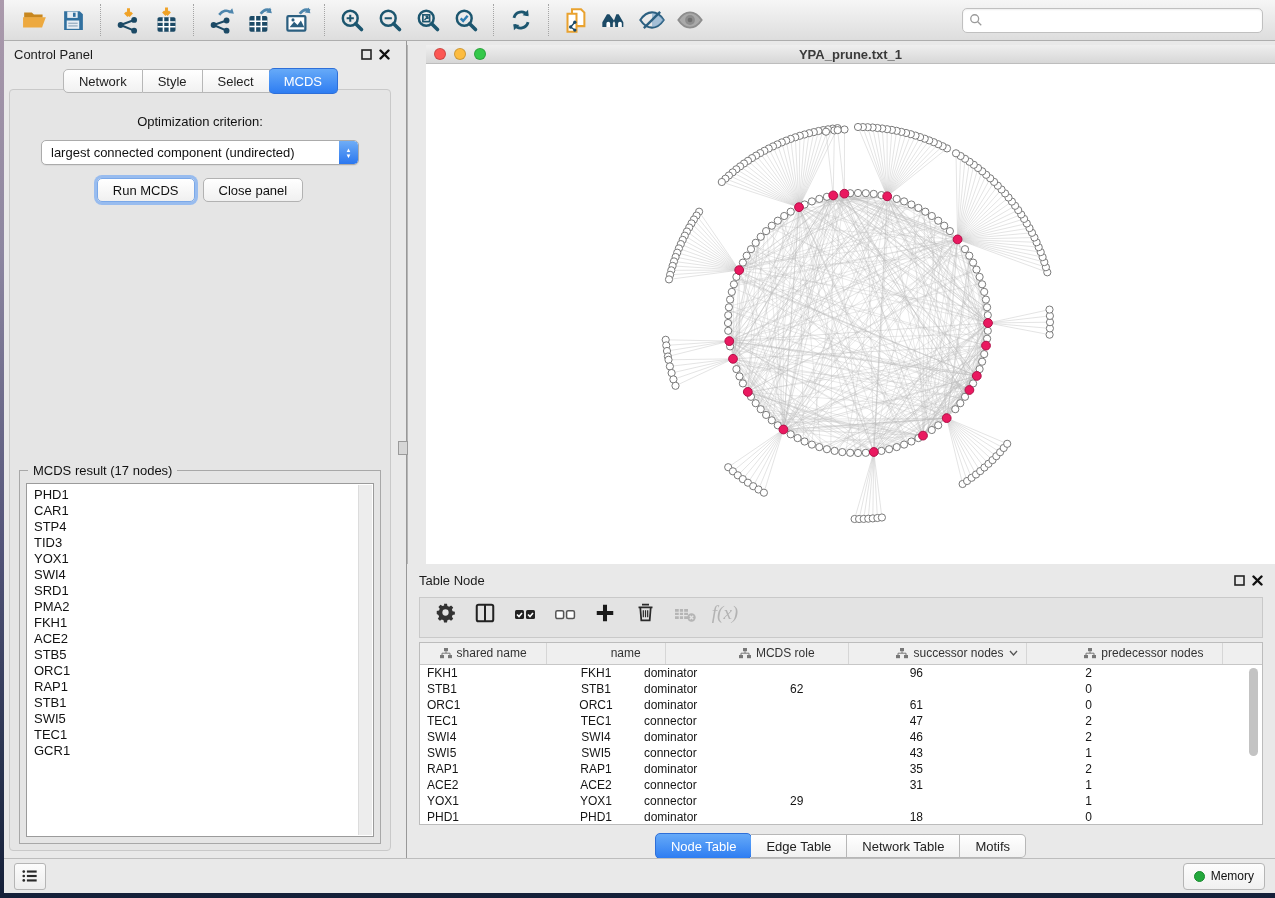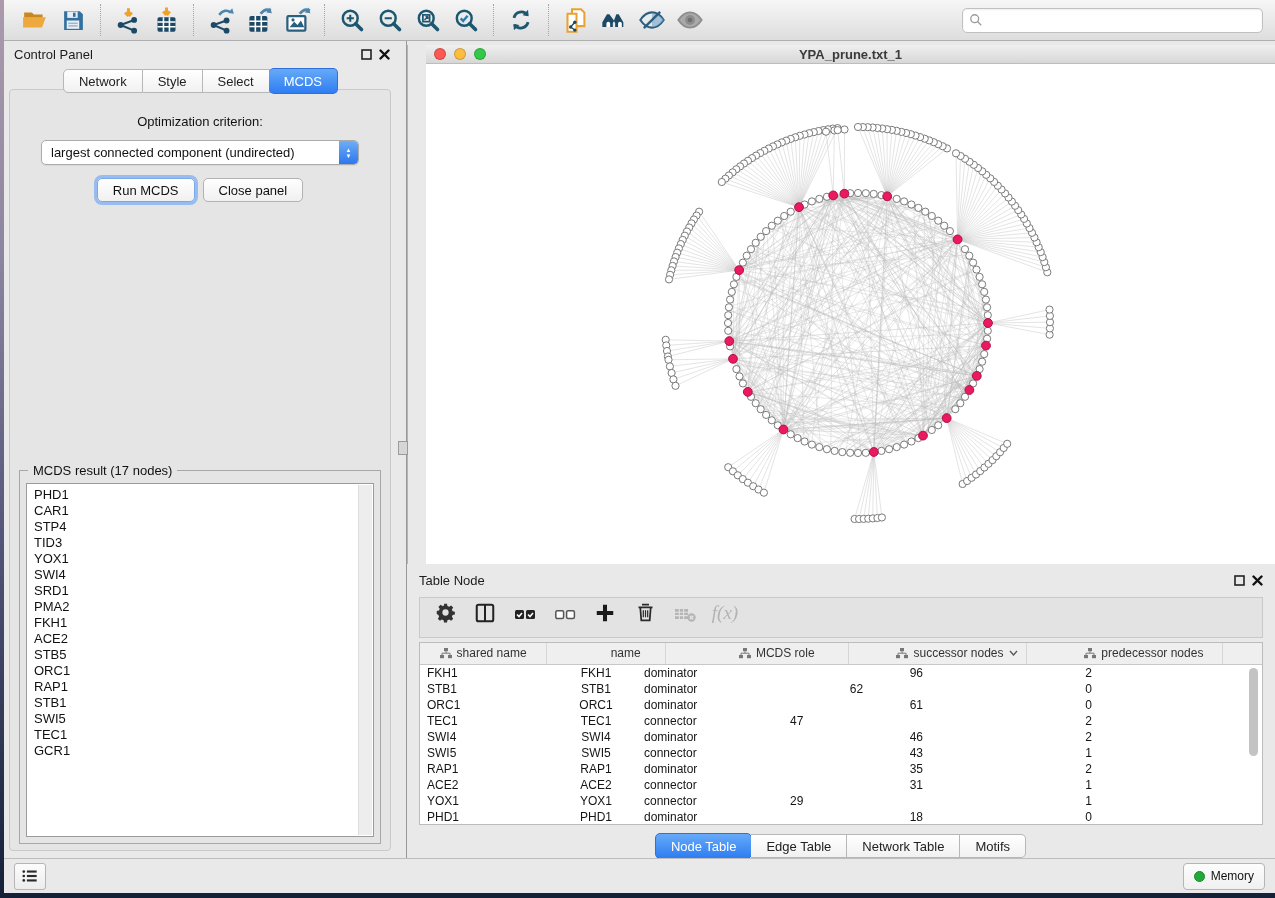--- a/index.html
+++ b/index.html
@@ -1212,35 +1212,35 @@
                 <div class="td" style="width:134px;box-sizing:border-box;padding-left:7px;text-align:left">FKH1</div>
                 <div class="td" style="width:84px;box-sizing:border-box;text-align:center">FKH1</div>
                 <div class="td" style="width:152px;box-sizing:border-box;padding-left:6px;text-align:left">dominator</div>
                 <div class="td" style="width:146px;box-sizing:border-box;padding-right:13px;text-align:right">96</div>
                 <div class="td" style="width:166px;box-sizing:border-box;padding-right:10px;text-align:right">2</div>
               </div>
               <div class="tr">
                 <div class="td" style="width:134px;box-sizing:border-box;padding-left:7px;text-align:left">STB1</div>
                 <div class="td" style="width:84px;box-sizing:border-box;text-align:center">STB1</div>
                 <div class="td" style="width:152px;box-sizing:border-box;padding-left:6px;text-align:left">dominator</div>
-                <div class="td" style="width:146px;box-sizing:border-box;padding-right:13px;text-align:center">62</div>
+                <div class="td" style="width:146px;box-sizing:border-box;padding-right:13px;text-align:left">62</div>
                 <div class="td" style="width:166px;box-sizing:border-box;padding-right:10px;text-align:right">0</div>
               </div>
               <div class="tr">
                 <div class="td" style="width:134px;box-sizing:border-box;padding-left:7px;text-align:left">ORC1</div>
                 <div class="td" style="width:84px;box-sizing:border-box;text-align:center">ORC1</div>
                 <div class="td" style="width:152px;box-sizing:border-box;padding-left:6px;text-align:left">dominator</div>
                 <div class="td" style="width:146px;box-sizing:border-box;padding-right:13px;text-align:right">61</div>
                 <div class="td" style="width:166px;box-sizing:border-box;padding-right:10px;text-align:right">0</div>
               </div>
               <div class="tr">
                 <div class="td" style="width:134px;box-sizing:border-box;padding-left:7px;text-align:left">TEC1</div>
                 <div class="td" style="width:84px;box-sizing:border-box;text-align:center">TEC1</div>
                 <div class="td" style="width:152px;box-sizing:border-box;padding-left:6px;text-align:left">connector</div>
-                <div class="td" style="width:146px;box-sizing:border-box;padding-right:13px;text-align:left">47</div>
+                <div class="td" style="width:146px;box-sizing:border-box;padding-right:13px;text-align:right">47</div>
                 <div class="td" style="width:166px;box-sizing:border-box;padding-right:10px;text-align:right">2</div>
               </div>
               <div class="tr">
                 <div class="td" style="width:134px;box-sizing:border-box;padding-left:7px;text-align:left">SWI4</div>
                 <div class="td" style="width:84px;box-sizing:border-box;text-align:center">SWI4</div>
                 <div class="td" style="width:152px;box-sizing:border-box;padding-left:6px;text-align:left">dominator</div>
                 <div class="td" style="width:146px;box-sizing:border-box;padding-right:13px;text-align:right">46</div>
                 <div class="td" style="width:166px;box-sizing:border-box;padding-right:10px;text-align:right">2</div>
               </div>
               <div class="tr">

